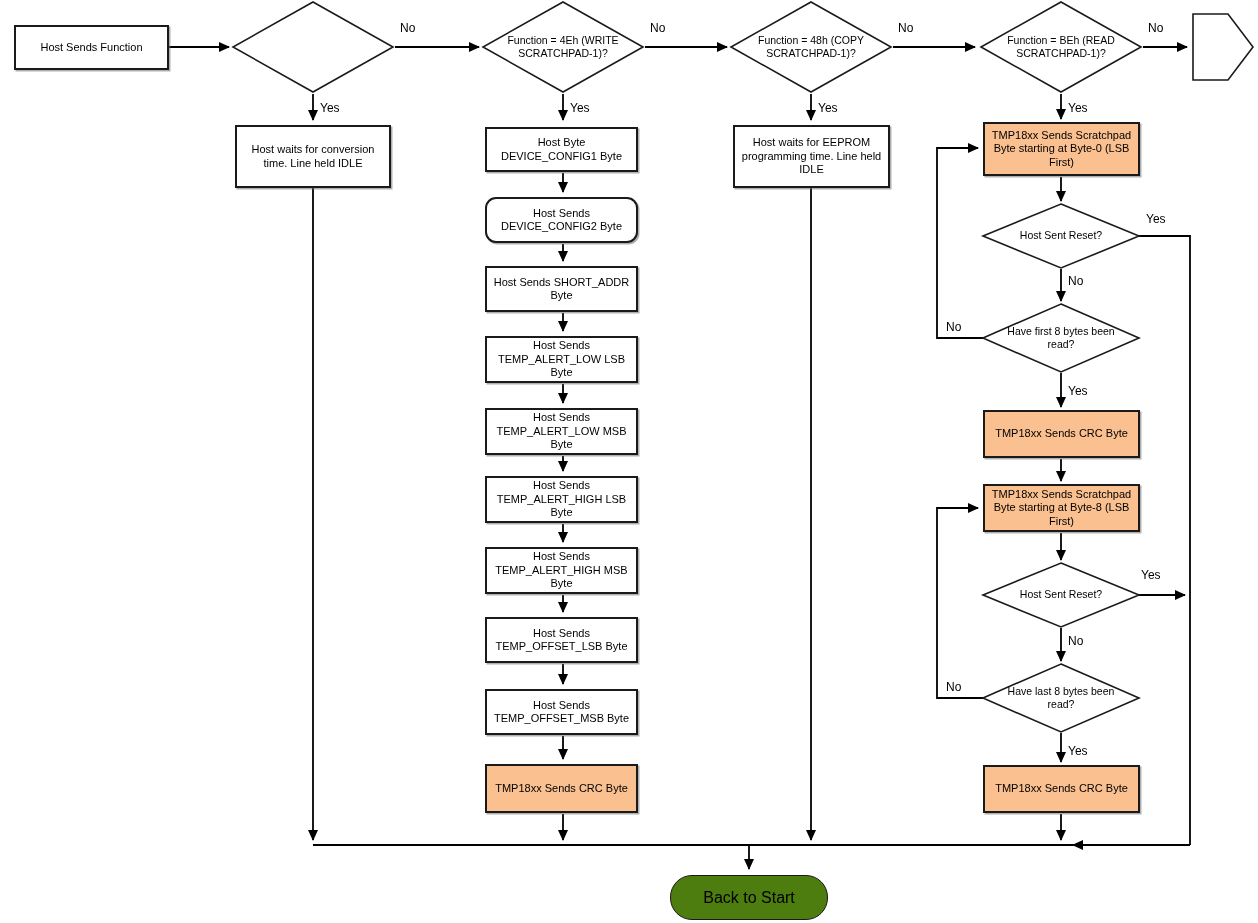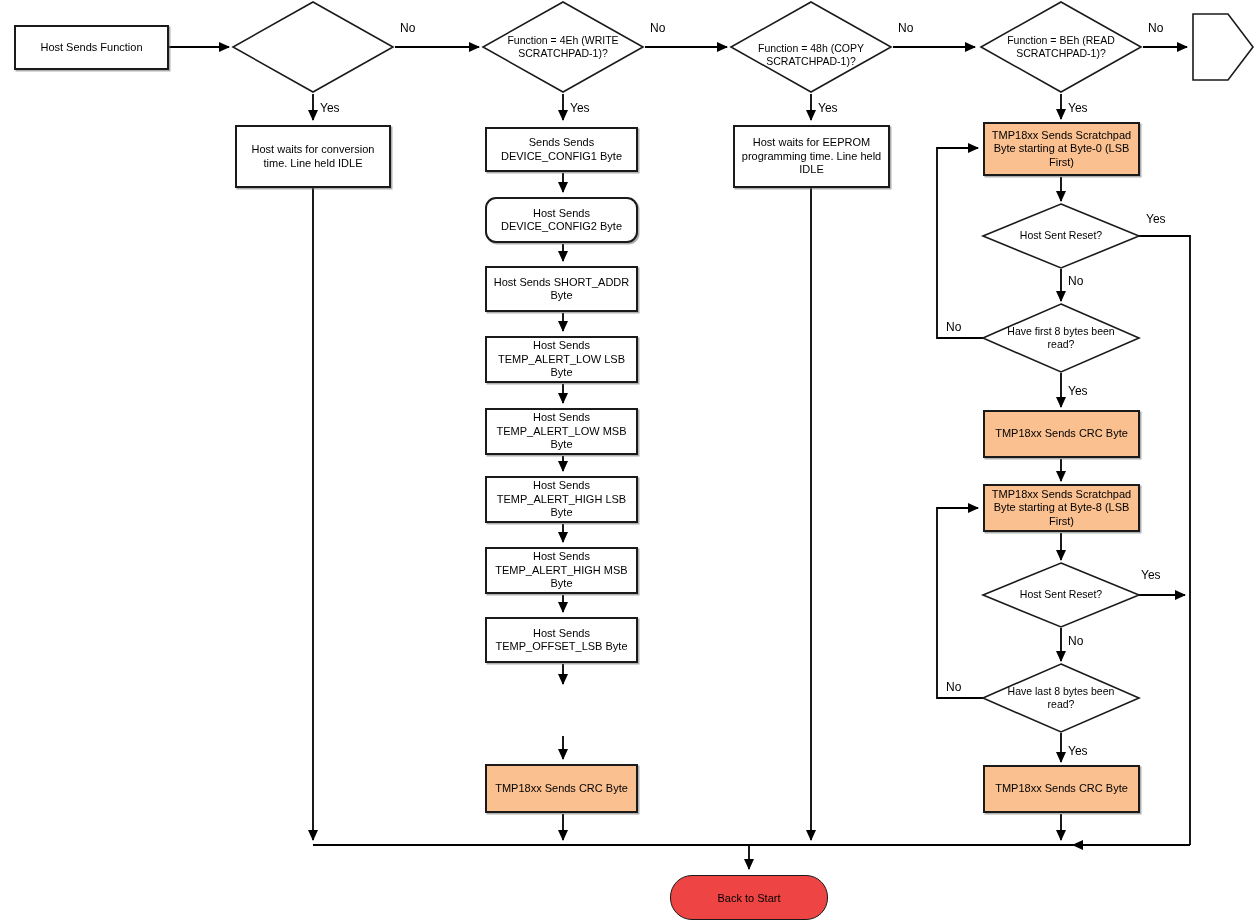--- a/index.html
+++ b/index.html
@@ -14,23 +14,23 @@
     display:flex;align-items:center;justify-content:center;text-align:center;
     font-size:11px;line-height:1.22;padding:1px 4px;z-index:2;
   }
   .box.hl{background:var(--hl,#FAC090);}
   .dlabel{
     position:absolute;display:flex;align-items:center;justify-content:center;
     text-align:center;font-size:10.5px;line-height:1.25;z-index:2;pointer-events:none;
   }
   .tag{position:absolute;font-size:12px;z-index:2;}
   .terminal{
-    position:absolute;box-sizing:border-box;background:#ef4444;border:1.6px solid #1a1a1a;
+    position:absolute;box-sizing:border-box;background:#4d7c0f;border:1.6px solid #1a1a1a;
     border-radius:22px;display:flex;align-items:center;justify-content:center;
-    font-size:11px;z-index:2;
+    font-size:16px;z-index:2;
   }
 </style>
 </head>
 <body>
 
 <div id="canvas">
 
   <svg id="wires" viewBox="0 0 1258 923" xmlns="http://www.w3.org/2000/svg">
     <defs>
       <marker id="ah" markerUnits="userSpaceOnUse" markerWidth="13" markerHeight="12" refX="10" refY="5" orient="auto">
@@ -96,33 +96,33 @@
       <polygon points="1061,664 1139,698 1061,732 983,698"></polygon>
       <polygon points="1193,14 1228,14 1253,47 1228,80 1193,80"></polygon>
     </g>
   </svg>
 
   <div class="box" style="left:2px;top:25px;width:155px;height:45px;margin-left:12px;">
     <span>Host Sends Function</span>
   </div>
 
   <div class="dlabel" style="left:493px;top:20px;width:140px;height:54px;">Function = 4Eh (WRITE SCRATCHPAD-1)?</div>
-  <div class="dlabel" style="left:741px;top:28px;width:140px;height:54px;">Function = 48h (COPY SCRATCHPAD-1)?</div>
+  <div class="dlabel" style="left:741px;top:20px;width:140px;height:54px;">Function = 48h (COPY SCRATCHPAD-1)?</div>
   <div class="dlabel" style="left:991px;top:20px;width:140px;height:54px;">Function = BEh (READ SCRATCHPAD-1)?</div>
   <div class="dlabel" style="left:991px;top:214px;width:140px;height:44px;">Host Sent Reset?</div>
   <div class="dlabel" style="left:1001px;top:314px;width:120px;height:48px;">Have first 8 bytes been read?</div>
   <div class="dlabel" style="left:991px;top:573px;width:140px;height:44px;">Host Sent Reset?</div>
   <div class="dlabel" style="left:1001px;top:674px;width:120px;height:48px;">Have last 8 bytes been read?</div>
 
   <div class="box" style="left:235px;top:125px;width:156px;height:63px;">
     <span>Host waits for conversion time. Line held IDLE</span>
   </div>
 
   <div class="box" style="left:485px;top:127px;width:153px;height:45px;">
-    <span>Sends Sends DEVICE_CONFIG1 Byte</span>
+    <span>Host Byte DEVICE_CONFIG1 Byte</span>
     </div>
   <div class="box" style="left:485px;top:197px;width:153px;height:46px;border-radius:11px;">
     <span>Host Sends DEVICE_CONFIG2 Byte</span>
     </div>
   <div class="box" style="left:485px;top:266px;width:153px;height:46px;">
     <span>Host Sends SHORT_ADDR Byte</span>
     </div>
   <div class="box" style="left:485px;top:336px;width:153px;height:47px;">
     <span>Host Sends TEMP_ALERT_LOW LSB Byte</span>
     </div>
@@ -130,20 +130,23 @@
     <span>Host Sends TEMP_ALERT_LOW MSB Byte</span>
     </div>
   <div class="box" style="left:485px;top:476px;width:153px;height:47px;">
     <span>Host Sends TEMP_ALERT_HIGH LSB Byte</span>
     </div>
   <div class="box" style="left:485px;top:547px;width:153px;height:47px;">
     <span>Host Sends TEMP_ALERT_HIGH MSB Byte</span>
     </div>
   <div class="box" style="left:485px;top:617px;width:153px;height:46px;align-items:center;">
     <span>Host Sends TEMP_OFFSET_LSB Byte</span>
+    </div>
+  <div class="box" style="left:485px;top:689px;width:153px;height:46px;">
+    <span>Host Sends TEMP_OFFSET_MSB Byte</span>
     </div>
   <div class="box hl" style="left:485px;top:764px;width:153px;height:49px;">
     <span>TMP18xx Sends CRC Byte</span>
     </div>
 
   <div class="box" style="left:733px;top:125px;width:157px;height:63px;">
     <span>Host waits for EEPROM programming time. Line held IDLE</span>
   </div>
 
   <div class="box hl" style="left:983px;top:122px;width:157px;height:54px;">

